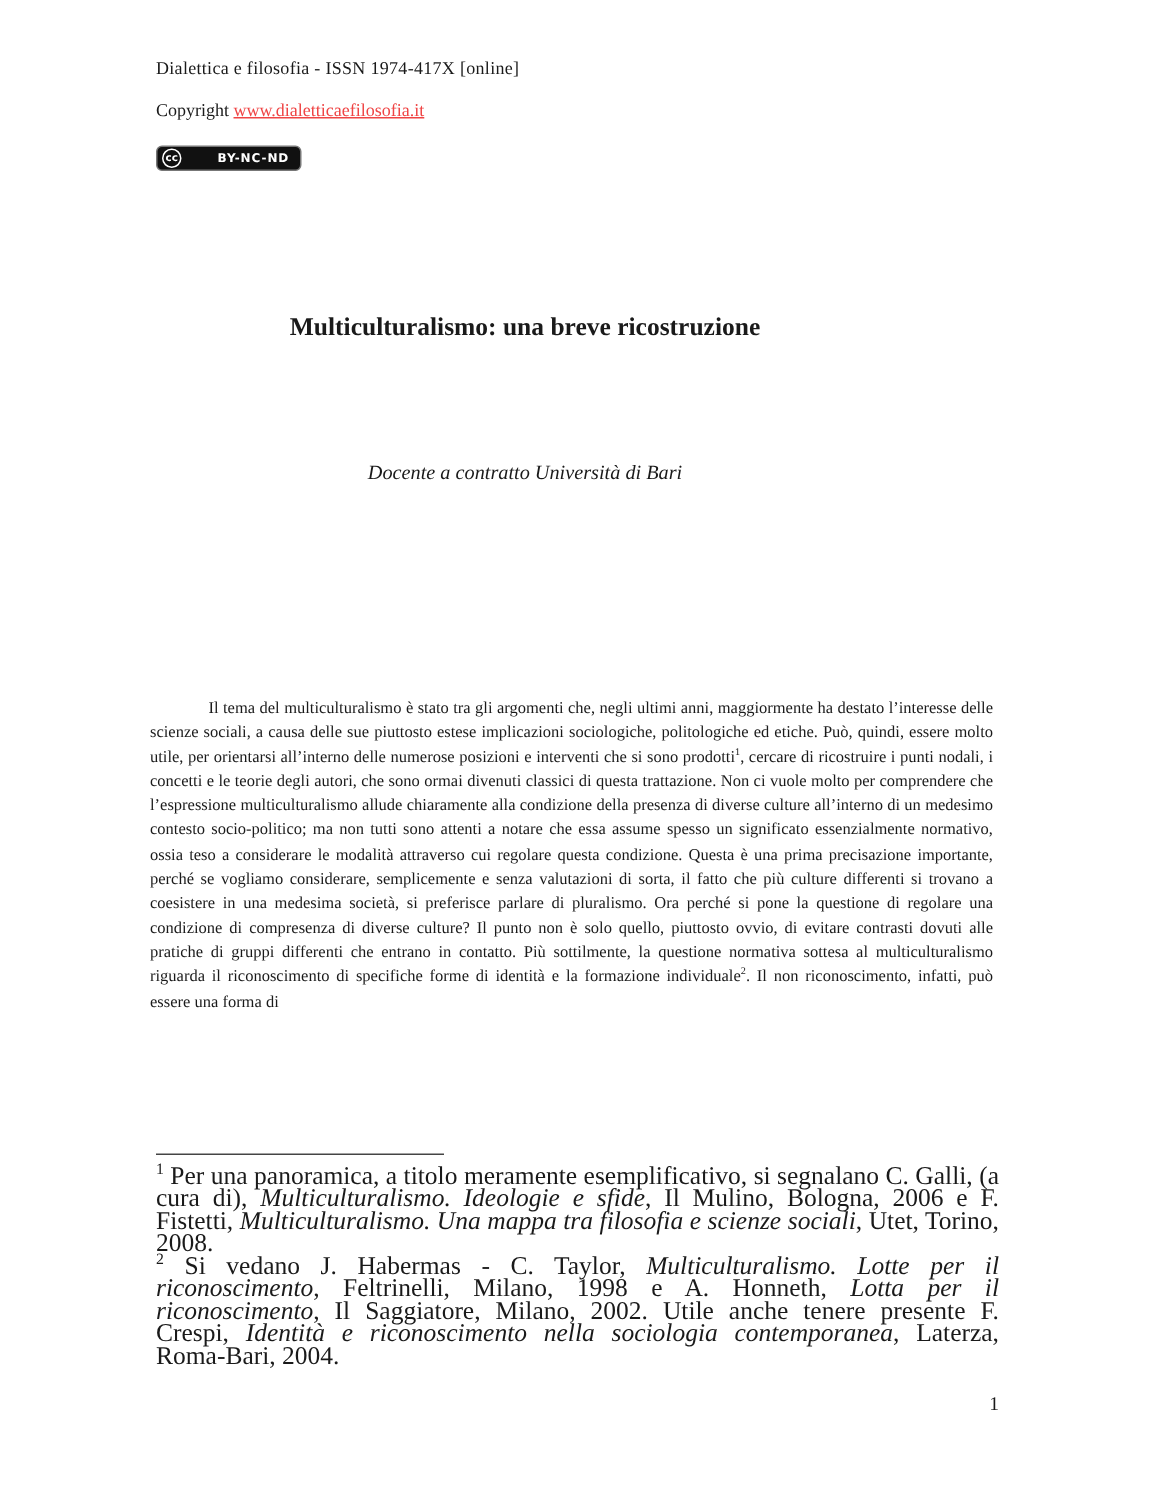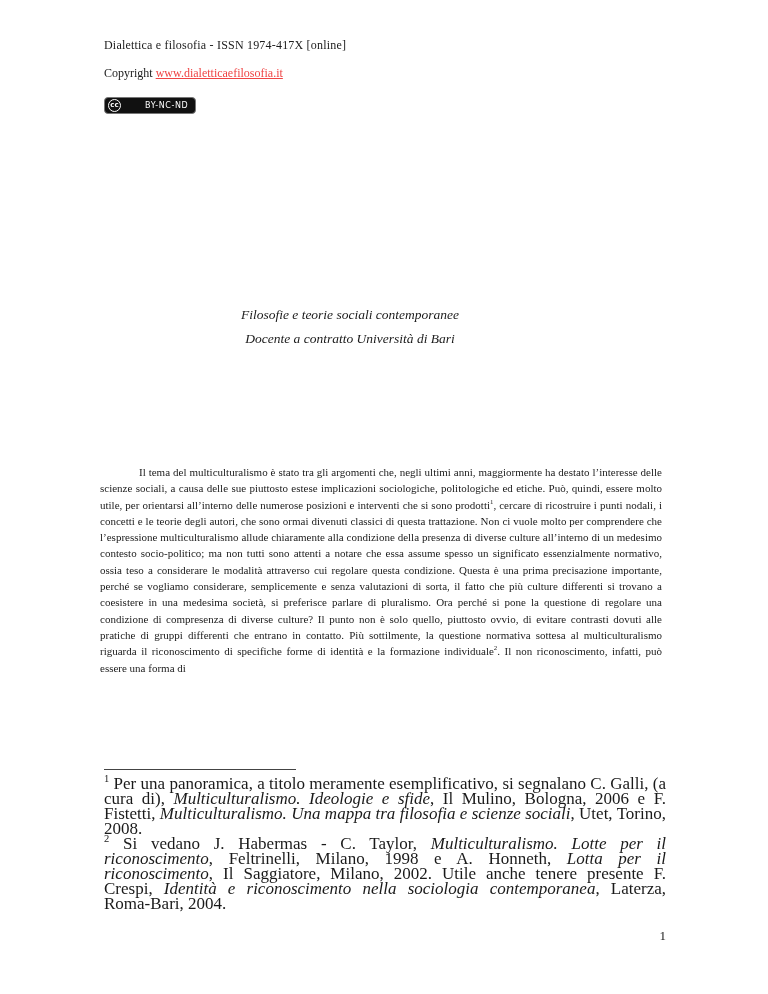--- a/index.html
+++ b/index.html
@@ -34,21 +34,21 @@
     height: 17px; padding: 0 7px 0 3px; box-sizing: border-box;
     cursor: pointer;
   }
   .cc-icon {
     width: 11px; height: 11px; border: 1px solid #fff; border-radius: 50%;
     color: #fff; font-size: 7px; font-weight: bold; line-height: 1;
     display: flex; align-items: center; justify-content: center;
     font-family: "DejaVu Sans", sans-serif;
   }
   .cc-terms {
-    color: #fff; font-size: 8px; font-weight: normal; letter-spacing: 0.6px;
+    color: #fff; font-size: 8px; font-weight: bold; letter-spacing: 0.6px;
     font-family: "DejaVu Sans", sans-serif; line-height: 1; padding-left: 19px;
   }
 
   
   .title-block {
     position: absolute; top: 200px; left: 104px; width: 492px;
     text-align: center; font-weight: bold; font-size: 17px; line-height: 36px;
   }
   .author-block {
     position: absolute; top: 303px; left: 104px; width: 492px;
@@ -93,24 +93,24 @@
   <div class="copyright-line">
     <span>Copyright </span><a href="#">www.dialetticaefilosofia.it</a>
   </div>
 
   <div class="cc-badge">
     <span class="cc-icon">cc</span>
     <span class="cc-terms">BY-NC-ND</span>
   </div>
 
   <h1 class="title-block" style="margin:0;">
+    <div>Multiculturalismo: una breve ricostruzione</div>
   </h1>
 
   <div class="author-block">
-    <div>Filosofie e teorie sociali contemporanee</div>
     <div>Docente a contratto Università di Bari</div>
   </div>
 
   <p class="body-text" style="margin:0;"><span>Il tema del multiculturalismo è stato tra gli argomenti che, negli ultimi anni, maggiormente ha destato l’interesse delle scienze sociali, a causa delle sue piuttosto estese implicazioni sociologiche, politologiche ed etiche. Può, quindi, essere molto utile, per orientarsi all’interno delle numerose posizioni e interventi che si sono prodotti</span><sup>1</sup><span>, cercare di ricostruire i punti nodali, i concetti e le teorie degli autori, che sono ormai divenuti classici di questa trattazione. Non ci vuole molto per comprendere che l’espressione multiculturalismo allude chiaramente alla condizione della presenza di diverse culture all’interno di un medesimo contesto socio-politico; ma non tutti sono attenti a notare che essa assume spesso un significato essenzialmente normativo, ossia teso a considerare le modalità attraverso cui regolare questa condizione. Questa è una prima precisazione importante, perché se vogliamo considerare, semplicemente e senza valutazioni di sorta, il fatto che più culture differenti si trovano a coesistere in una medesima società, si preferisce parlare di pluralismo. Ora perché si pone la questione di regolare una condizione di compresenza di diverse culture? Il punto non è solo quello, piuttosto ovvio, di evitare contrasti dovuti alle pratiche di gruppi differenti che entrano in contatto. Più sottilmente, la questione normativa sottesa al multiculturalismo riguarda il riconoscimento di specifiche forme di identità e la formazione individuale</span><sup>2</sup><span>. Il non riconoscimento, infatti, può essere una forma di</span></p>
 
   <hr class="footnote-sep">
   <div class="footnotes">
     <p class="footnote" style="margin:0;"><sup>1</sup><span> Per una panoramica, a titolo meramente esemplificativo, si segnalano C. Galli, (a cura di), </span><em>Multiculturalismo. Ideologie e sfide</em><span>, Il Mulino, Bologna, 2006 e F. Fistetti, </span><em>Multiculturalismo. Una mappa tra filosofia e scienze sociali</em><span>, Utet, Torino, 2008.</span></p>
     <p class="footnote" style="margin:0;"><sup>2</sup><span> Si vedano J. Habermas - C. Taylor, </span><em>Multiculturalismo. Lotte per il riconoscimento</em><span>, Feltrinelli, Milano, 1998 e A. Honneth, </span><em>Lotta per il riconoscimento</em><span>, Il Saggiatore, Milano, 2002. Utile anche tenere presente F. Crespi, </span><em>Identità e riconoscimento nella sociologia contemporanea</em><span>, Laterza, Roma-Bari, 2004.</span></p>
   </div>

